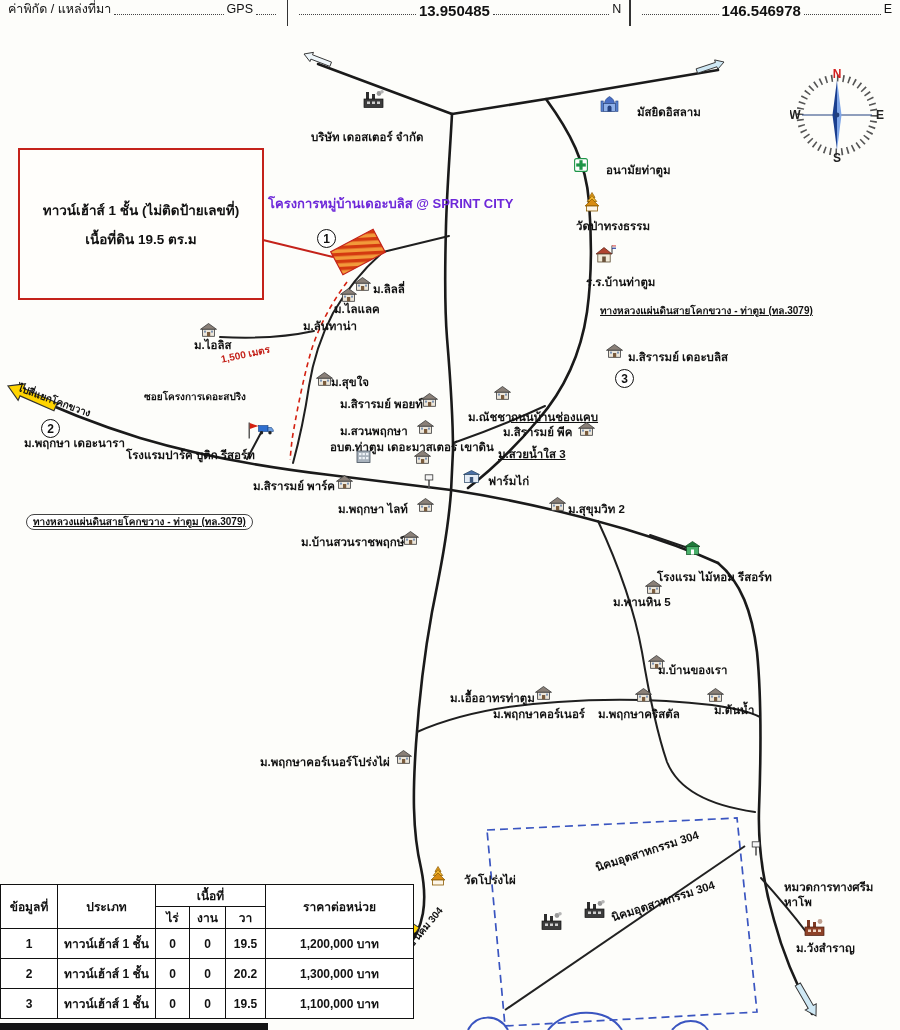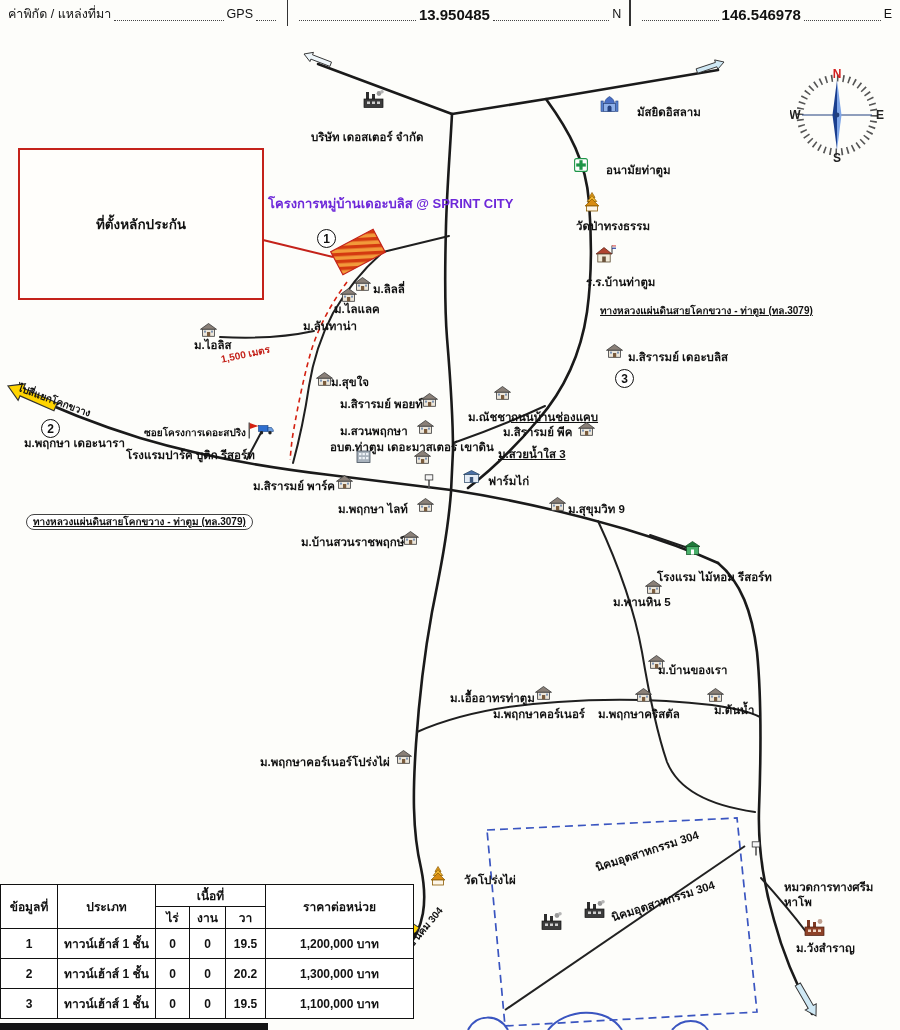--- a/index.html
+++ b/index.html
@@ -2,21 +2,21 @@
 <html><head>
 <meta charset="utf-8">
 <style>
   *{margin:0;padding:0;box-sizing:border-box}
   html,body{background:#9a9a9a}
   .page{position:relative;width:900px;height:1030px;background:#fdfdfa;overflow:hidden;
         font-family:"Liberation Sans","DejaVu Sans",sans-serif;color:#111}
 
   
   .topbar{position:absolute;left:0;top:0;width:100%;height:28px;display:flex;align-items:stretch}
-  .seg{display:flex;align-items:center;padding:3px 8px 2px}
+  .seg{display:flex;align-items:flex-start;padding:3px 8px 2px}
   .lead{flex:1;border-bottom:1.6px dotted #444;margin:0 3px;height:12px;min-width:10px}
   .tb-label{font-size:12.5px;font-weight:400;line-height:1}
   .tb-value{font-size:15px;font-weight:700;line-height:1}
   .vsep{width:1.4px;background:#333;height:26px;align-self:flex-start}
 
   
   .infobox{position:absolute;left:18px;top:148px;width:246px;height:152px;border:2.2px solid #c4221a;
            background:#fffefb;display:flex;flex-direction:column;justify-content:center;gap:7px;
            text-align:center;font-size:13.5px;font-weight:700;padding:6px 4px;z-index:6}
   .project-label{position:absolute;left:268px;top:193px;color:#6d28d9;font-size:13px;font-weight:700;z-index:6;white-space:nowrap}
@@ -134,21 +134,22 @@
     <polygon points="47,12 42.5,47 47,82" fill="#1b3f8f"></polygon>
     <polygon points="47,12 51.5,47 47,82" fill="#7fa6e8"></polygon>
     <circle cx="47" cy="47" r="2.4" fill="#23407e"></circle>
     <text x="47" y="10" text-anchor="middle" fill="#d42020">N</text>
     <text x="90" y="51" text-anchor="middle" fill="#222">E</text>
     <text x="47" y="94" text-anchor="middle" fill="#222">S</text>
     <text x="5" y="51" text-anchor="middle" fill="#222">W</text>
   </svg>
 
   <div class="infobox">
-    <div>ที่ตั้งหลักประกัน</div>
+    <div>ทาวน์เฮ้าส์ 1 ชั้น (ไม่ติดป้ายเลขที่)</div>
+    <div>เนื้อที่ดิน 19.5 ตร.ม</div>
   </div>
 
   <div class="project-label">โครงการหมู่บ้านเดอะบลิส @ SPRINT CITY</div>
 
   <div class="label-layer" id="label-layer">
       <span class="micon" style="left: 362px; top: 90px;"><svg width="23" height="18" viewBox="0 0 23 18">
           <rect x="4" y="2" width="3" height="8" fill="#2e2e2e"></rect>
           <rect x="10" y="4" width="3" height="6" fill="#2e2e2e"></rect>
           <rect x="2" y="9" width="19" height="8.5" fill="#3c3c3c" stroke="#111" stroke-width="0.7"></rect>
           <rect x="5" y="11.5" width="3" height="2.5" fill="#cfcfcf"></rect>
@@ -225,21 +226,21 @@
       <span class="mlabel" style="left: 194px; top: 339px;">ม.ไอลิส</span>
       <span class="mlabel red small" style="left: 220px; top: 354px; transform: rotate(-12deg);">1,500 เมตร</span>
       <span class="micon" style="left: 316px; top: 372px;"><svg width="17" height="14" viewBox="0 0 17 14">
           <polygon points="8.5,0.5 16.5,6.3 0.5,6.3" fill="#8a8078" stroke="#3a3a3a" stroke-width="0.8"></polygon>
           <rect x="2.6" y="6.3" width="11.8" height="7" fill="#ece6da" stroke="#3a3a3a" stroke-width="0.8"></rect>
           <rect x="7" y="9" width="3.2" height="4.3" fill="#7a5c3e"></rect>
           <rect x="4" y="7.6" width="2" height="2" fill="#7f96b5"></rect>
           <rect x="11" y="7.6" width="2" height="2" fill="#7f96b5"></rect>
         </svg></span>
       <span class="mlabel" style="left: 331px; top: 376px;">ม.สุขใจ</span>
-      <span class="mlabel small" style="left: 144px; top: 391px; margin-top: 36px;">ซอยโครงการเดอะสปริง</span>
+      <span class="mlabel small" style="left: 144px; top: 391px;">ซอยโครงการเดอะสปริง</span>
       <span class="micon" style="left: 421px; top: 393px;"><svg width="17" height="14" viewBox="0 0 17 14">
           <polygon points="8.5,0.5 16.5,6.3 0.5,6.3" fill="#8a8078" stroke="#3a3a3a" stroke-width="0.8"></polygon>
           <rect x="2.6" y="6.3" width="11.8" height="7" fill="#ece6da" stroke="#3a3a3a" stroke-width="0.8"></rect>
           <rect x="7" y="9" width="3.2" height="4.3" fill="#7a5c3e"></rect>
           <rect x="4" y="7.6" width="2" height="2" fill="#7f96b5"></rect>
           <rect x="11" y="7.6" width="2" height="2" fill="#7f96b5"></rect>
         </svg></span>
       <span class="mlabel" style="left: 340px; top: 398px;">ม.สิรารมย์ พอยท์</span>
       <span class="micon" style="left: 494px; top: 386px;"><svg width="17" height="14" viewBox="0 0 17 14">
           <polygon points="8.5,0.5 16.5,6.3 0.5,6.3" fill="#8a8078" stroke="#3a3a3a" stroke-width="0.8"></polygon>
@@ -318,21 +319,21 @@
           <rect x="11" y="7.6" width="2" height="2" fill="#7f96b5"></rect>
         </svg></span>
       <span class="mlabel" style="left: 338px; top: 503px;">ม.พฤกษา ไลท์</span>
       <span class="micon" style="left: 549px; top: 497px;"><svg width="17" height="14" viewBox="0 0 17 14">
           <polygon points="8.5,0.5 16.5,6.3 0.5,6.3" fill="#8a8078" stroke="#3a3a3a" stroke-width="0.8"></polygon>
           <rect x="2.6" y="6.3" width="11.8" height="7" fill="#ece6da" stroke="#3a3a3a" stroke-width="0.8"></rect>
           <rect x="7" y="9" width="3.2" height="4.3" fill="#7a5c3e"></rect>
           <rect x="4" y="7.6" width="2" height="2" fill="#7f96b5"></rect>
           <rect x="11" y="7.6" width="2" height="2" fill="#7f96b5"></rect>
         </svg></span>
-      <span class="mlabel" style="left: 568px; top: 503px;">ม.สุขุมวิท 9</span>
+      <span class="mlabel" style="left: 568px; top: 503px;">ม.สุขุมวิท 2</span>
       <span class="mlabel small underline boxed" style="left: 26px; top: 514px;">ทางหลวงแผ่นดินสายโคกขวาง - ท่าตูม (ทล.3079)</span>
       <span class="micon" style="left: 402px; top: 531px;"><svg width="17" height="14" viewBox="0 0 17 14">
           <polygon points="8.5,0.5 16.5,6.3 0.5,6.3" fill="#8a8078" stroke="#3a3a3a" stroke-width="0.8"></polygon>
           <rect x="2.6" y="6.3" width="11.8" height="7" fill="#ece6da" stroke="#3a3a3a" stroke-width="0.8"></rect>
           <rect x="7" y="9" width="3.2" height="4.3" fill="#7a5c3e"></rect>
           <rect x="4" y="7.6" width="2" height="2" fill="#7f96b5"></rect>
           <rect x="11" y="7.6" width="2" height="2" fill="#7f96b5"></rect>
         </svg></span>
       <span class="mlabel" style="left: 301px; top: 536px;">ม.บ้านสวนราชพฤกษ์</span>
       <span class="micon" style="left: 684px; top: 541px;"><svg width="17" height="14" viewBox="0 0 17 14">

